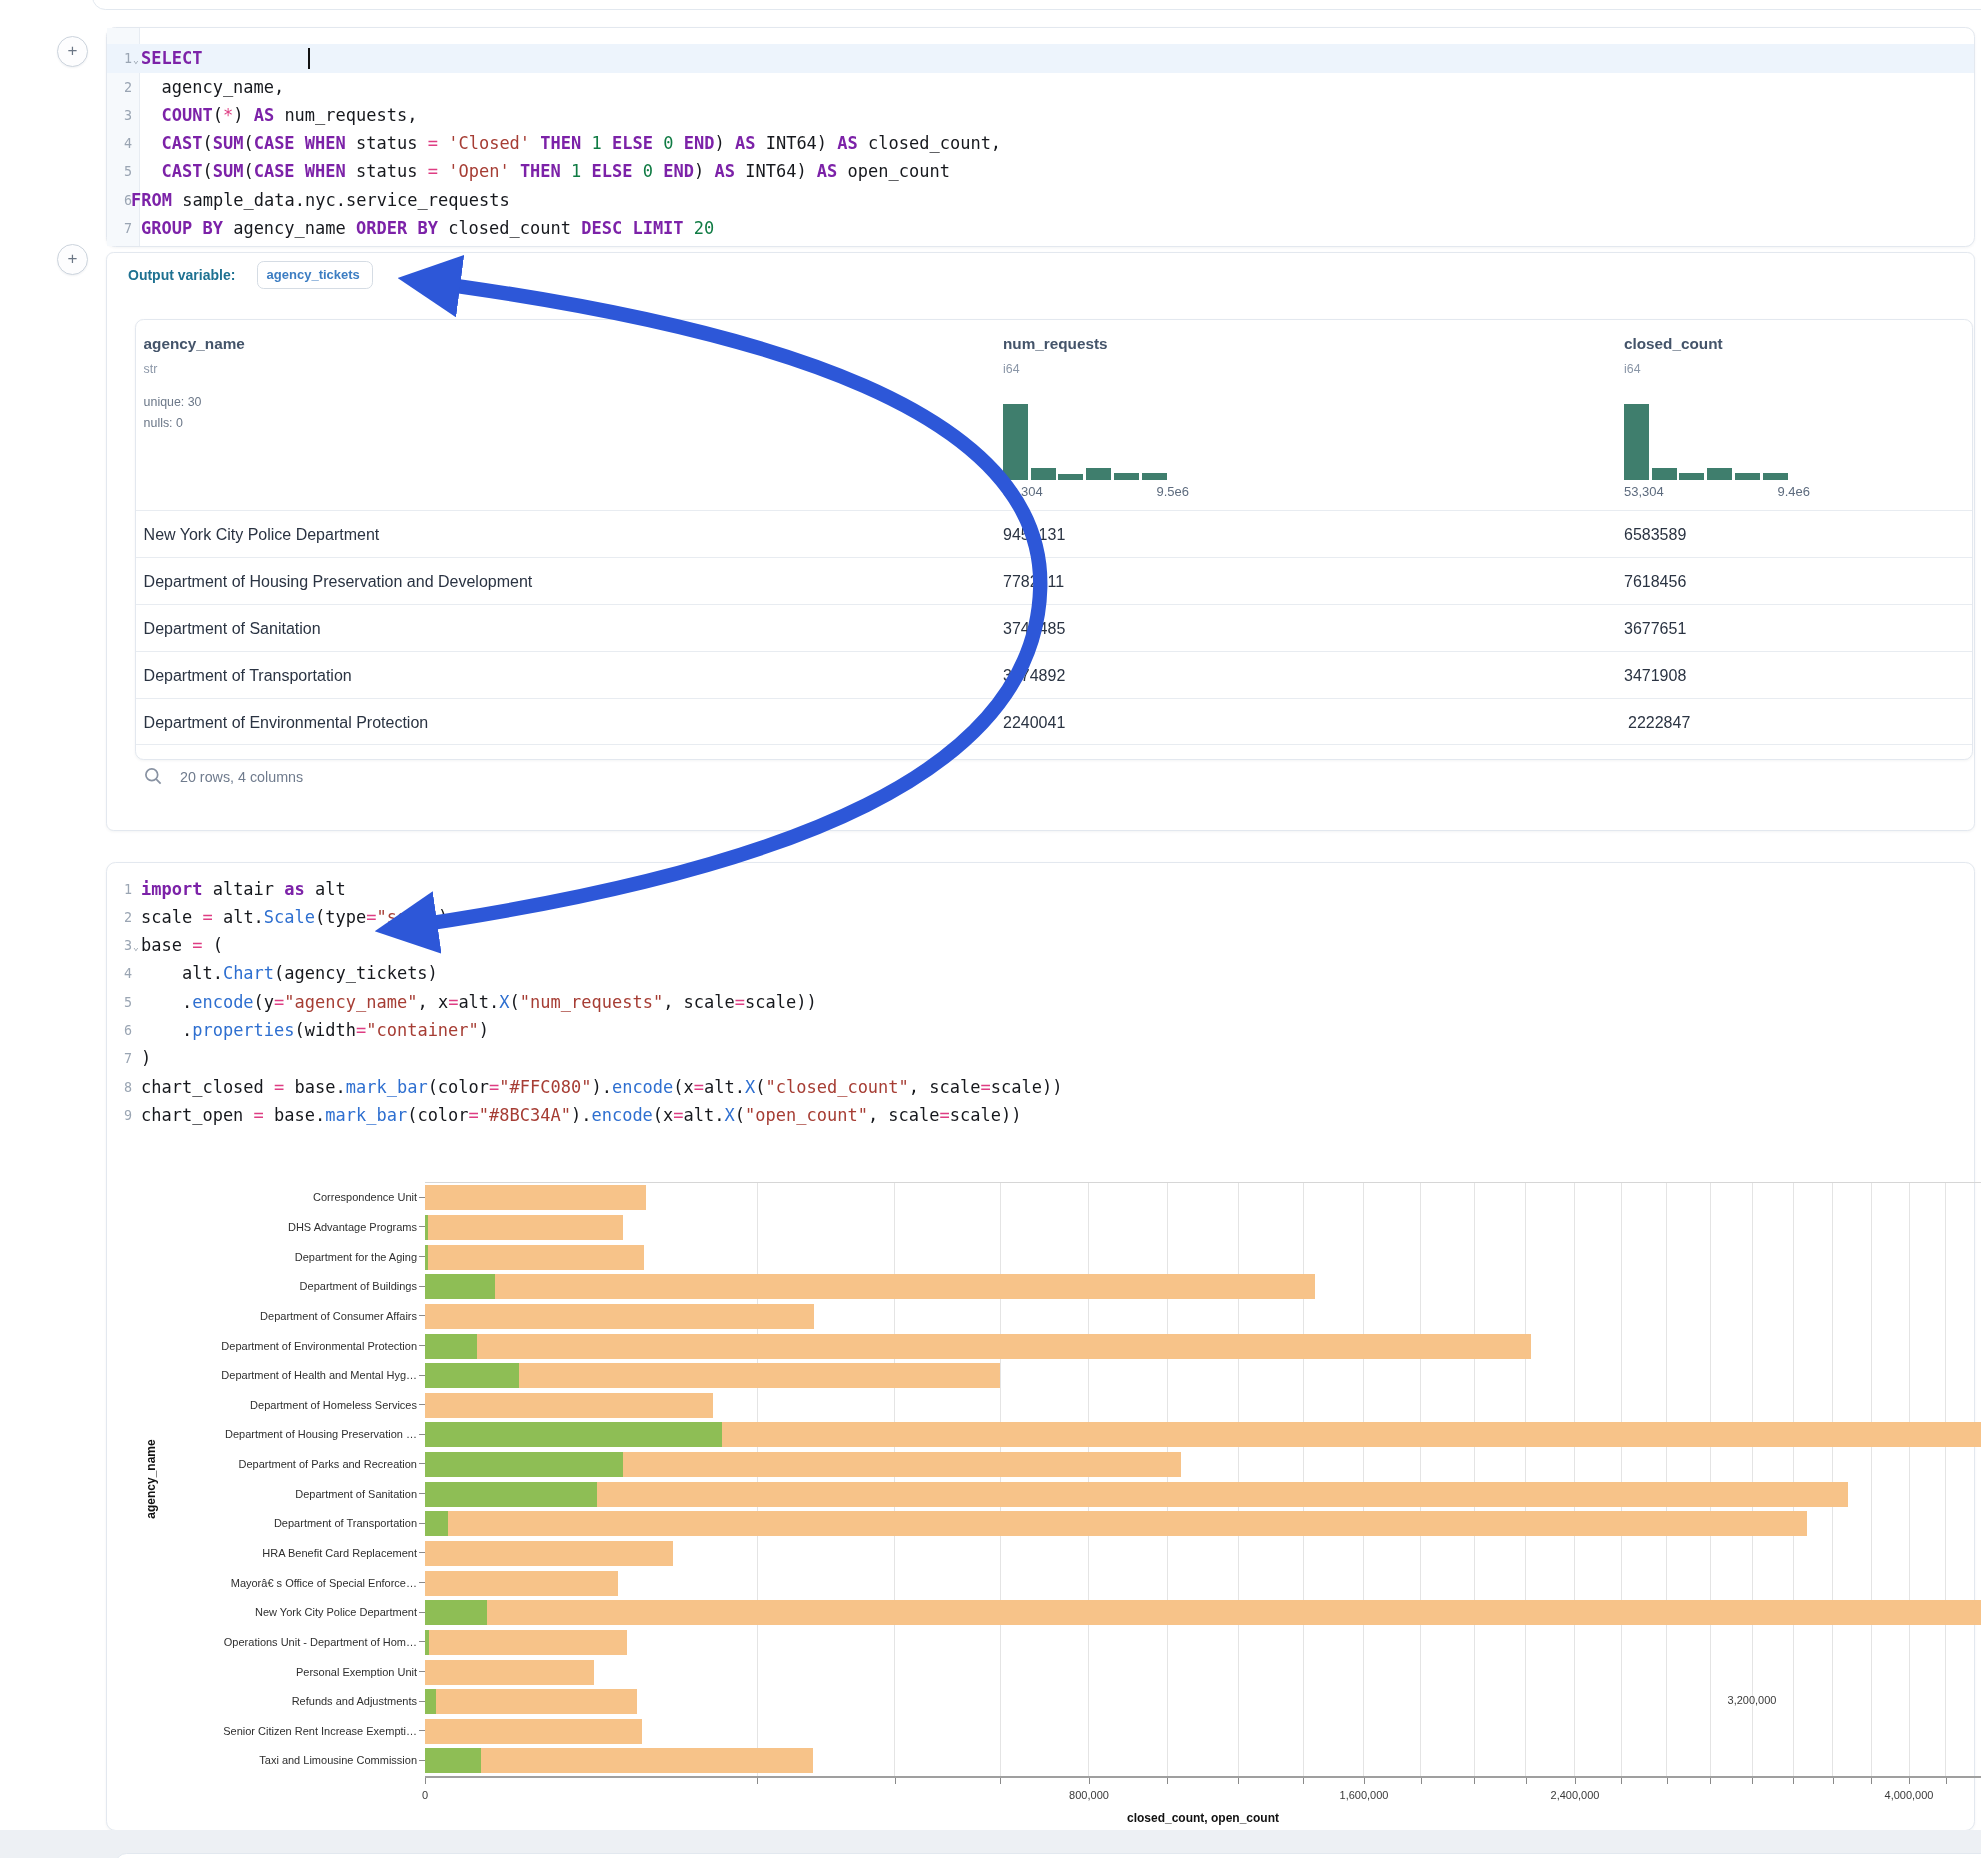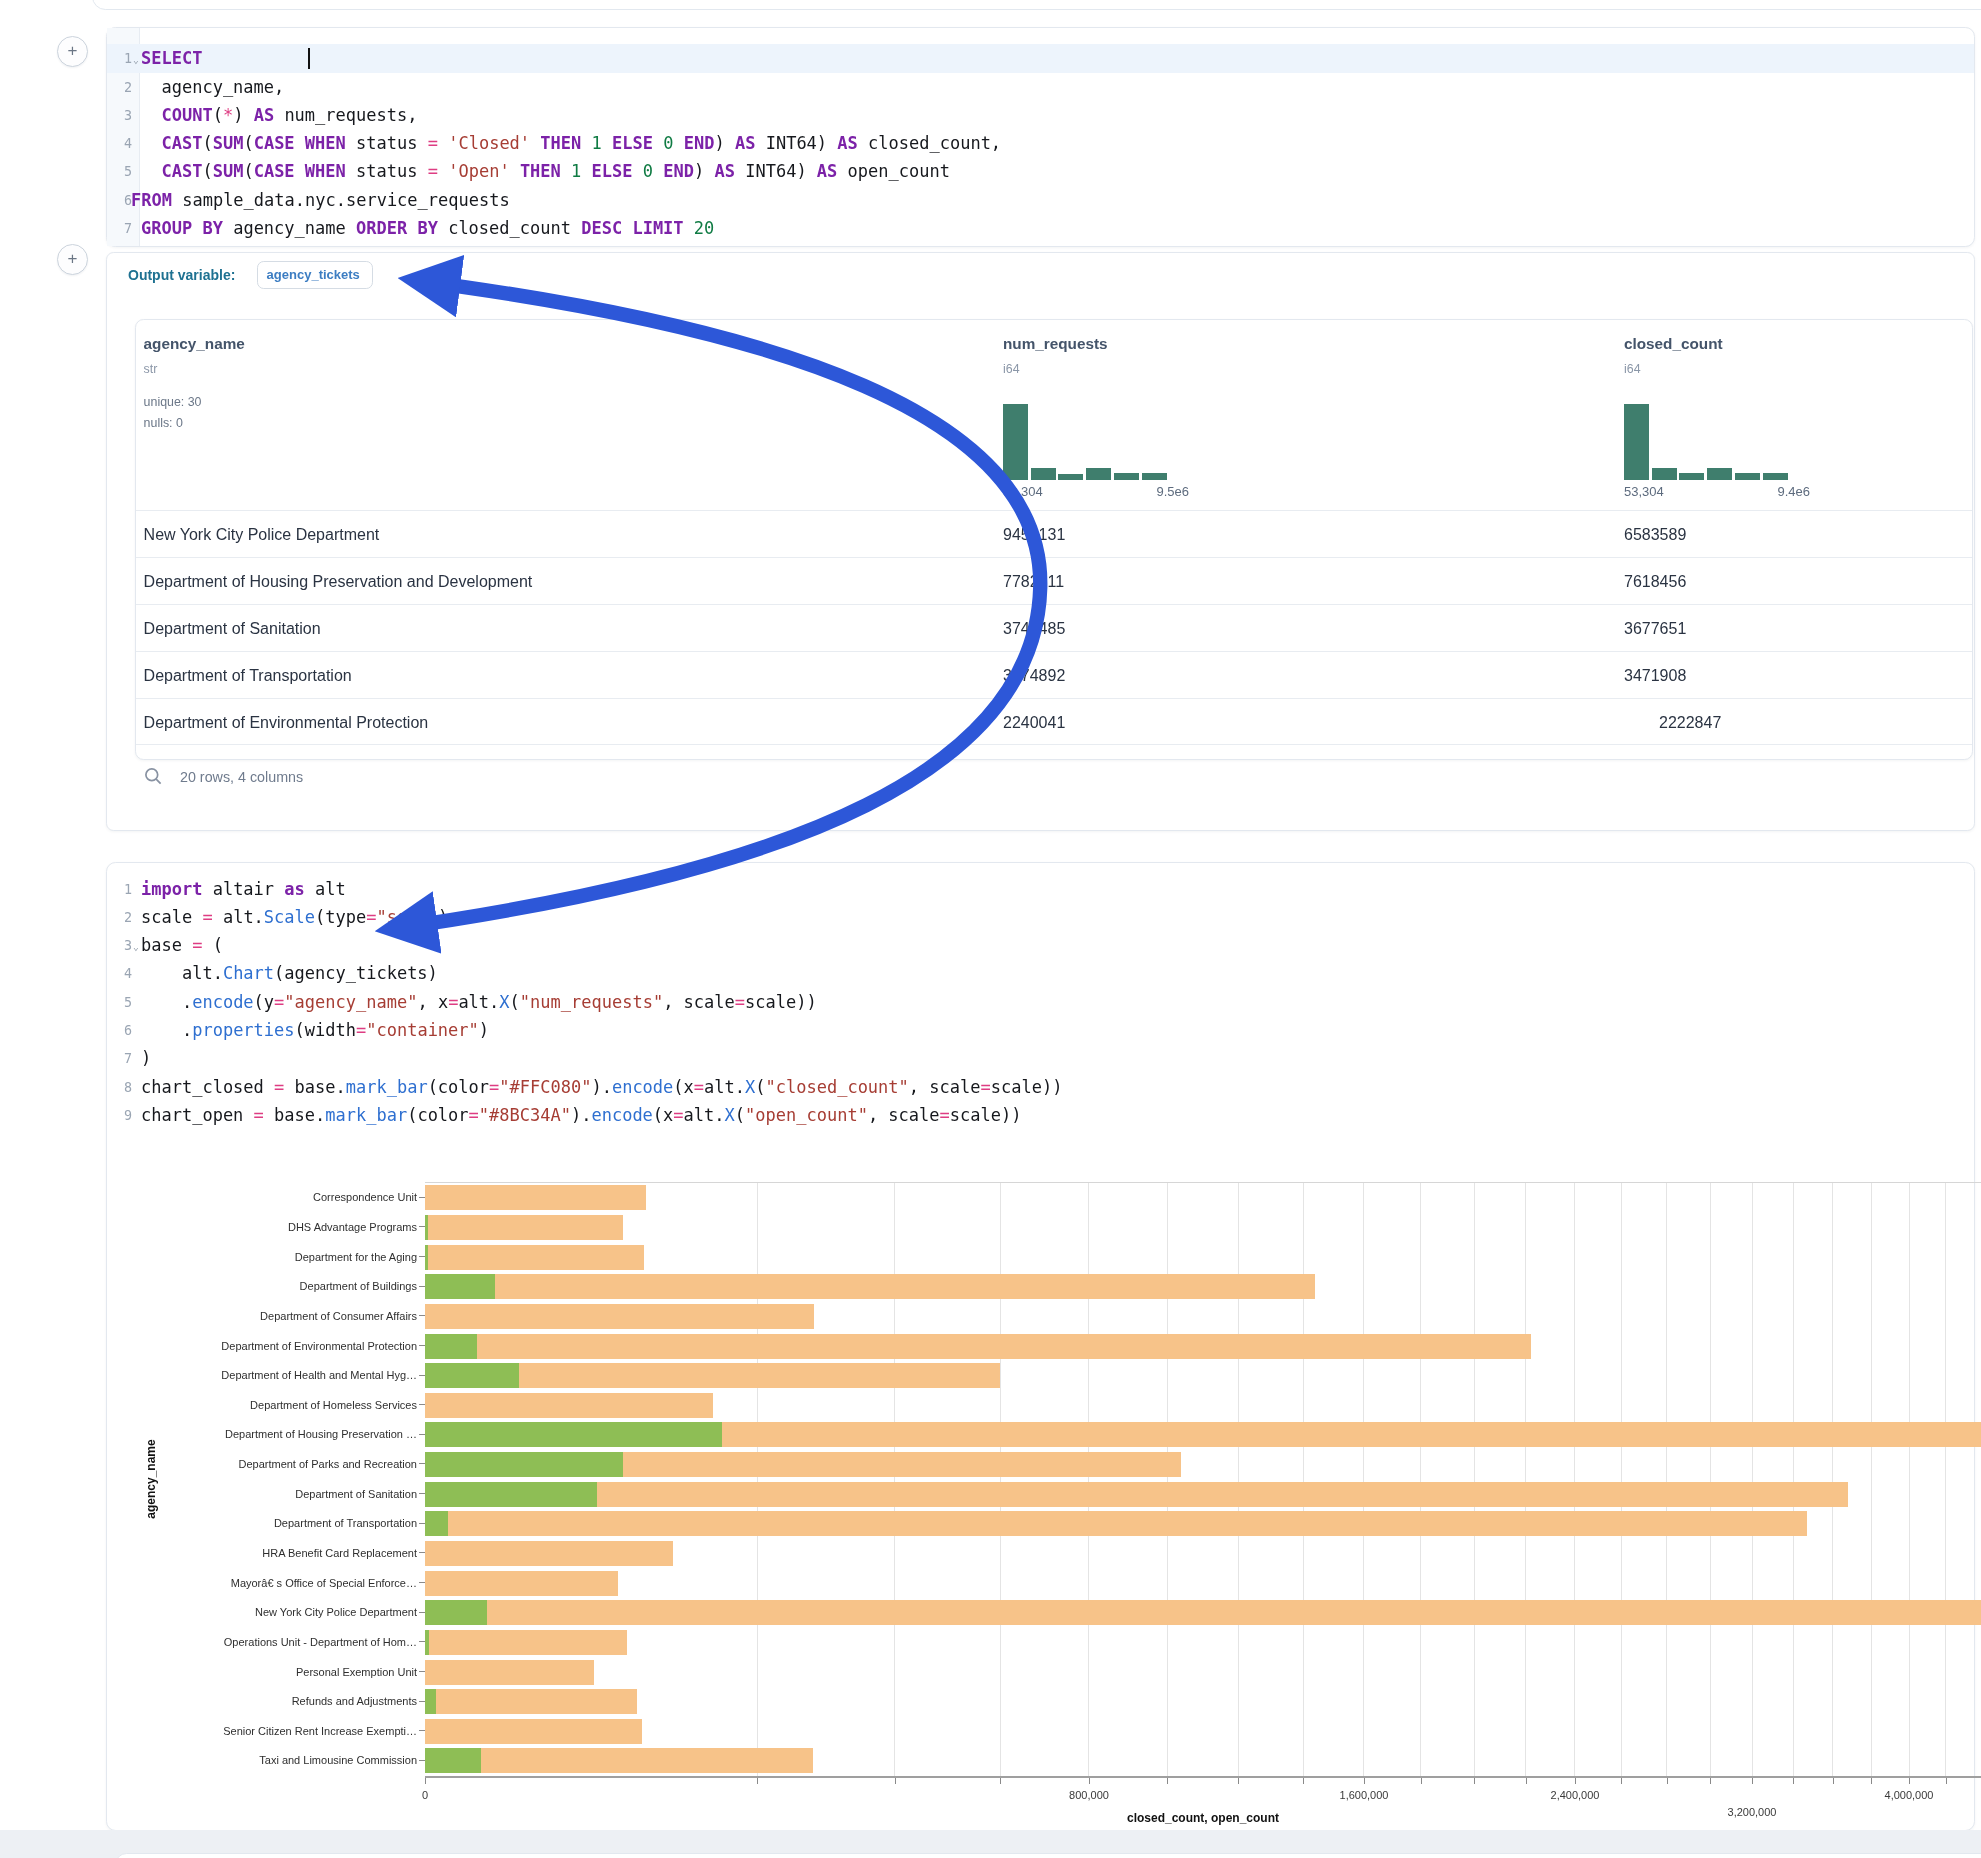--- a/index.html
+++ b/index.html
@@ -142,21 +142,21 @@
         <div class="sep" style="top: 331px;"></div>
         <div class="trow" style="top: 332px;">
           <span class="tcell" style="left: 7.6px;">Department of Transportation</span>
           <span class="tcell" style="left: 867px;">3774892</span>
           <span class="tcell" style="left: 1488px;">3471908</span>
         </div>
         <div class="sep" style="top: 378px;"></div>
         <div class="trow" style="top: 379px;">
           <span class="tcell" style="left: 7.6px;">Department of Environmental Protection</span>
           <span class="tcell" style="left: 867px;">2240041</span>
-          <span class="tcell" style="left: 1523px;">2222847</span>
+          <span class="tcell" style="left: 1492px;">2222847</span>
         </div>
         <div class="sep" style="top: 424px;"></div>
       </div>
 
     <svg style="position:absolute;left:37px;top:514px;" width="19" height="19" viewBox="0 0 20 20">
       <circle cx="8.2" cy="8.2" r="6.2" fill="none" stroke="#8892a2" stroke-width="1.8"></circle>
       <line x1="12.8" y1="12.8" x2="17.5" y2="17.5" stroke="#8892a2" stroke-width="1.8"></line>
     </svg>
     <span class="tfoot" style="left:73px;top:516px;">20 rows, 4 columns</span>
   </div>
@@ -295,21 +295,21 @@
       <div class="xtick" style="left: 1793px; top: 1778px;"></div>
       <div class="xtick" style="left: 1833px; top: 1778px;"></div>
       <div class="xtick" style="left: 1871px; top: 1778px;"></div>
       <div class="xtick" style="left: 1909px; top: 1778px;"></div>
       <div class="xtick" style="left: 1946px; top: 1778px;"></div>
       <div class="xtick" style="left: 1981px; top: 1778px;"></div>
       <div class="xlab" style="left: 425px; top: 1789px;">0</div>
       <div class="xlab" style="left: 1089px; top: 1789px;">800,000</div>
       <div class="xlab" style="left: 1364px; top: 1789px;">1,600,000</div>
       <div class="xlab" style="left: 1575px; top: 1789px;">2,400,000</div>
-      <div class="xlab" style="left: 1752px; top: 1806px;">3,200,000</div>
+      <div class="xlab" style="left: 1752px; top: 1694px;">3,200,000</div>
       <div class="xlab" style="left: 1909px; top: 1789px;">4,000,000</div>
     </div>
   <div class="axis-line" style="left:425px;top:1776px;width:1556px;"></div>
   <div class="axis-title" style="left:1203px;top:1811px;transform:translateX(-50%);">closed_count, open_count</div>
   <div class="axis-title" style="left:151px;top:1479px;transform:translate(-50%,-50%) rotate(-90deg);">agency_name</div>
 
   <svg width="1982" height="1858" viewBox="0 0 2073 1944" style="position:absolute;left:0;top:0;pointer-events:none;">
     <defs>
       <marker id="ah" viewBox="0 0 10 10" refX="7.5" refY="5" markerWidth="4.4" markerHeight="4.4" orient="auto-start-reverse">
         <path d="M0,0 L10,5 L0,10 z" fill="#2d57d8"></path>

